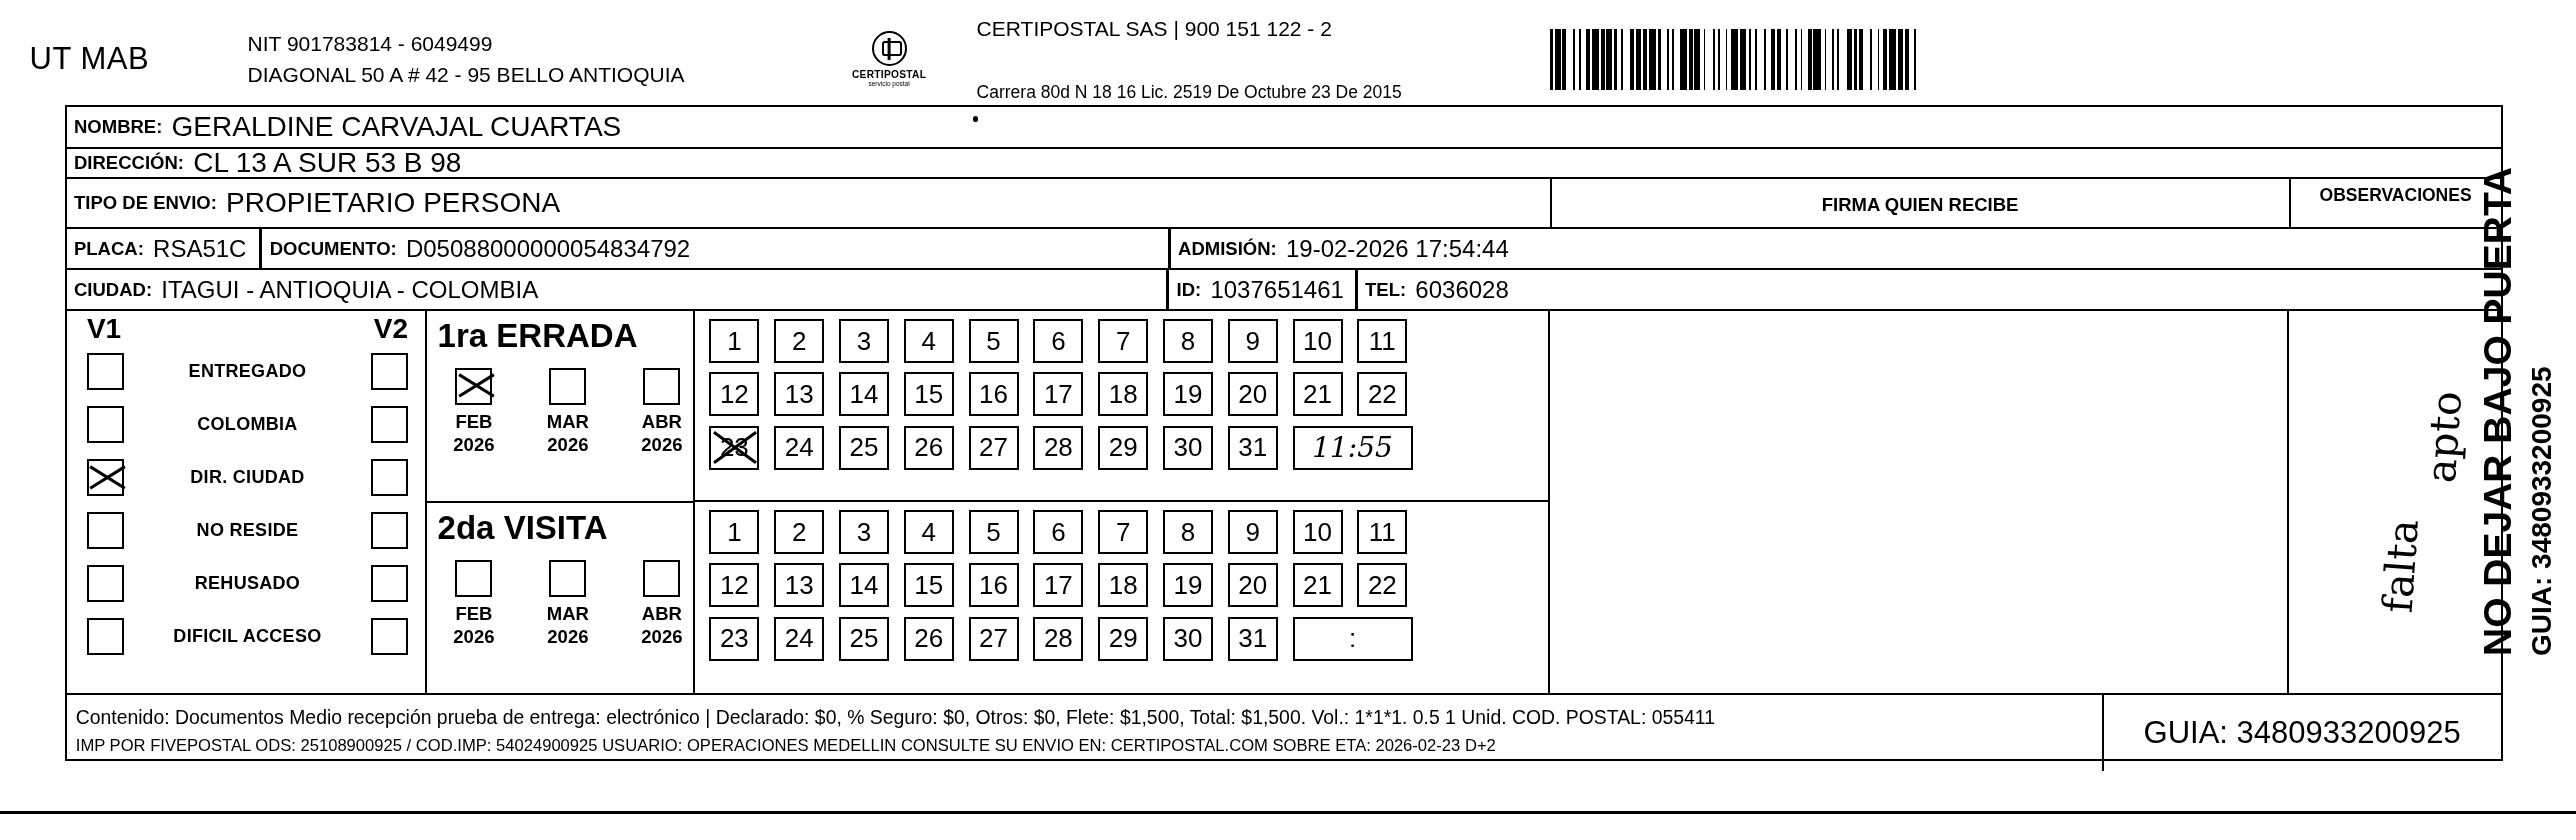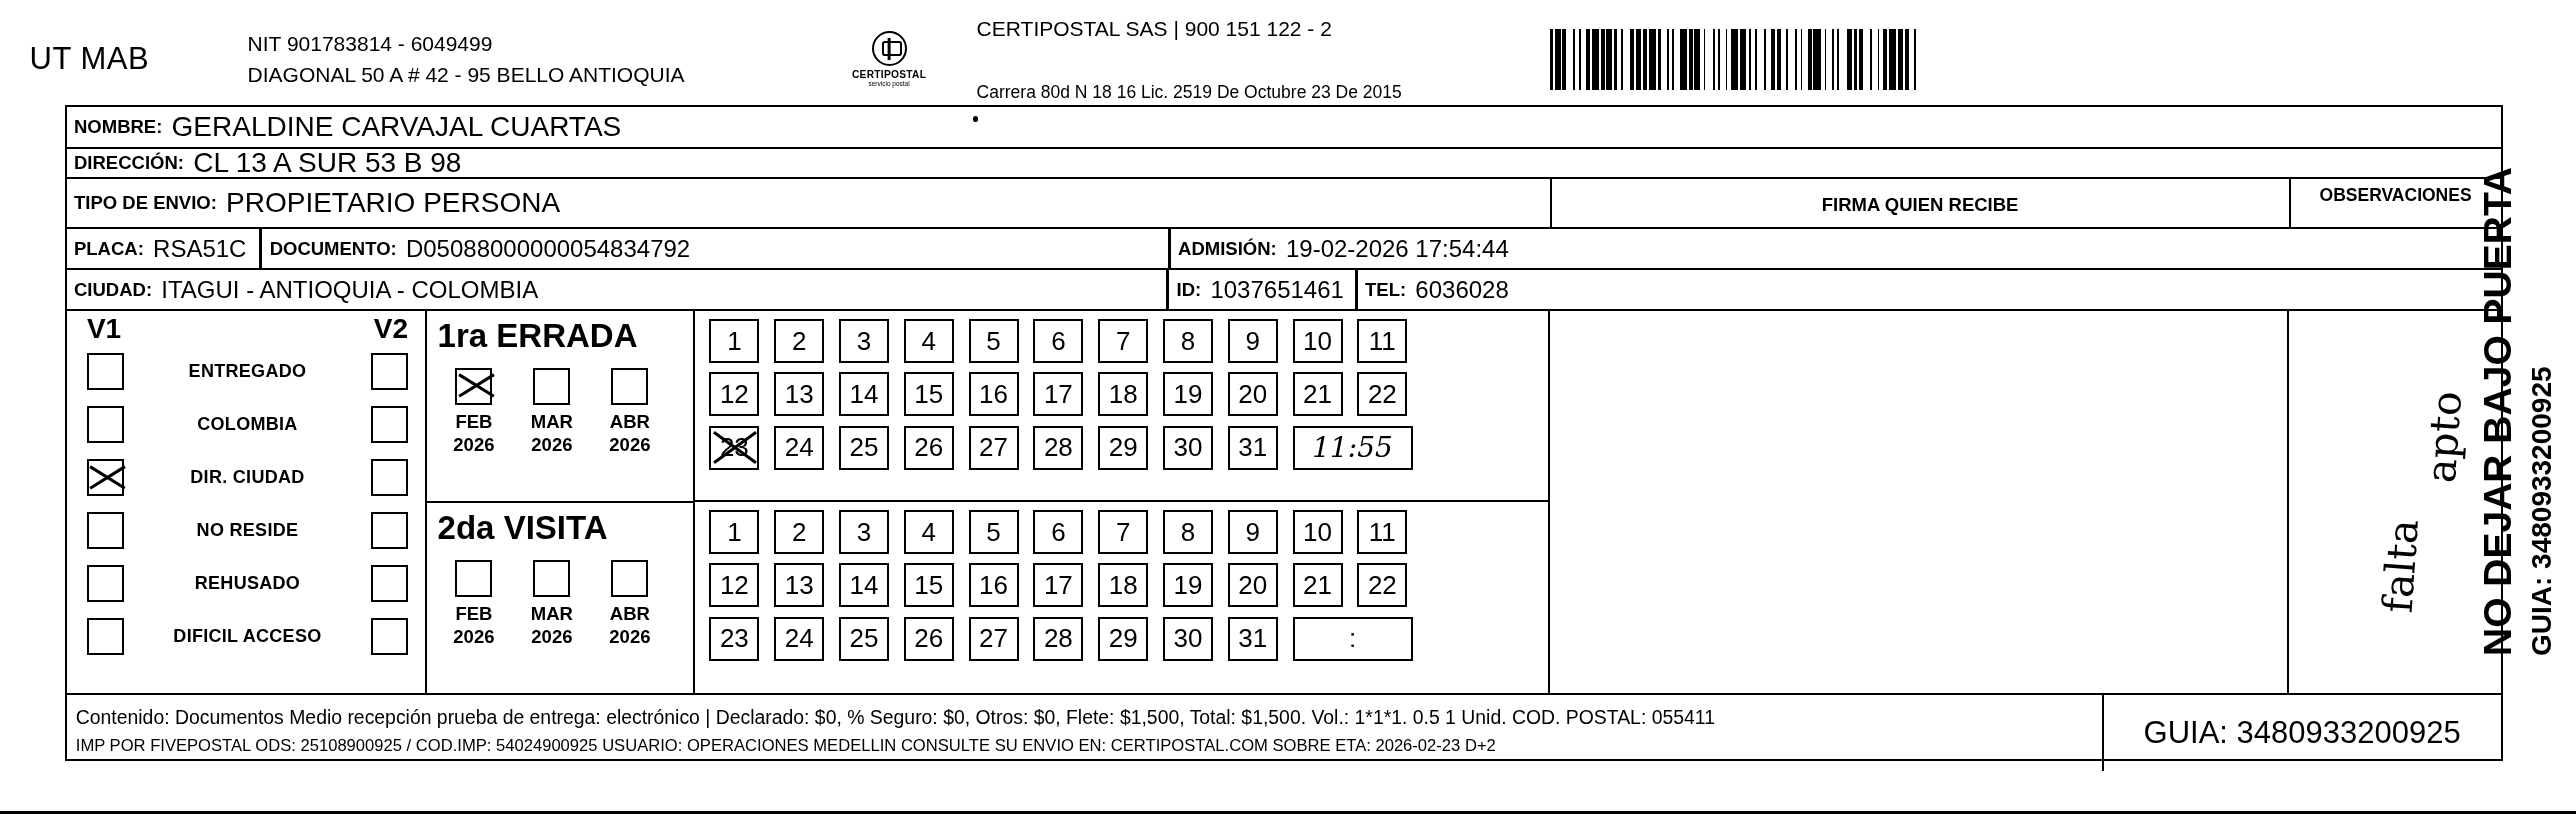--- a/index.html
+++ b/index.html
@@ -181,21 +181,21 @@
   .chk.x:before { transform: rotate(32deg); }
   .chk.x:after { transform: rotate(-32deg); }
   .vlabel { font-size: 18px; font-weight: bold; letter-spacing: 0.3px; }
   .col-visit {
     width: 268px;
     border-right: 2.8px solid #000;
   }
   .visit-block { height: 192px; position: relative; }
   .visit-block.top { border-bottom: 2.8px solid #000; }
   .visit-title { font-size: 33px; font-weight: bold; padding: 5.5px 0 0 11px; }
-  .months { display: flex; gap: 24px; padding: 13px 0 0 20.3px; }
+  .months { display: flex; gap: 40px; padding: 13px 0 0 20.3px; }
   .mo { text-align: center; width: 54px; }
   .mo .chk { margin: 0 auto 5.5px auto; }
   .mo .mlabel { font-size: 18.5px; font-weight: bold; line-height: 1.25; }
   .col-days {
     flex: 1;
     border-right: 2.8px solid #000;
     display: flex;
     flex-direction: column;
   }
   .days-block { height: 192px; padding: 8.3px 0 0 7.4px; }

